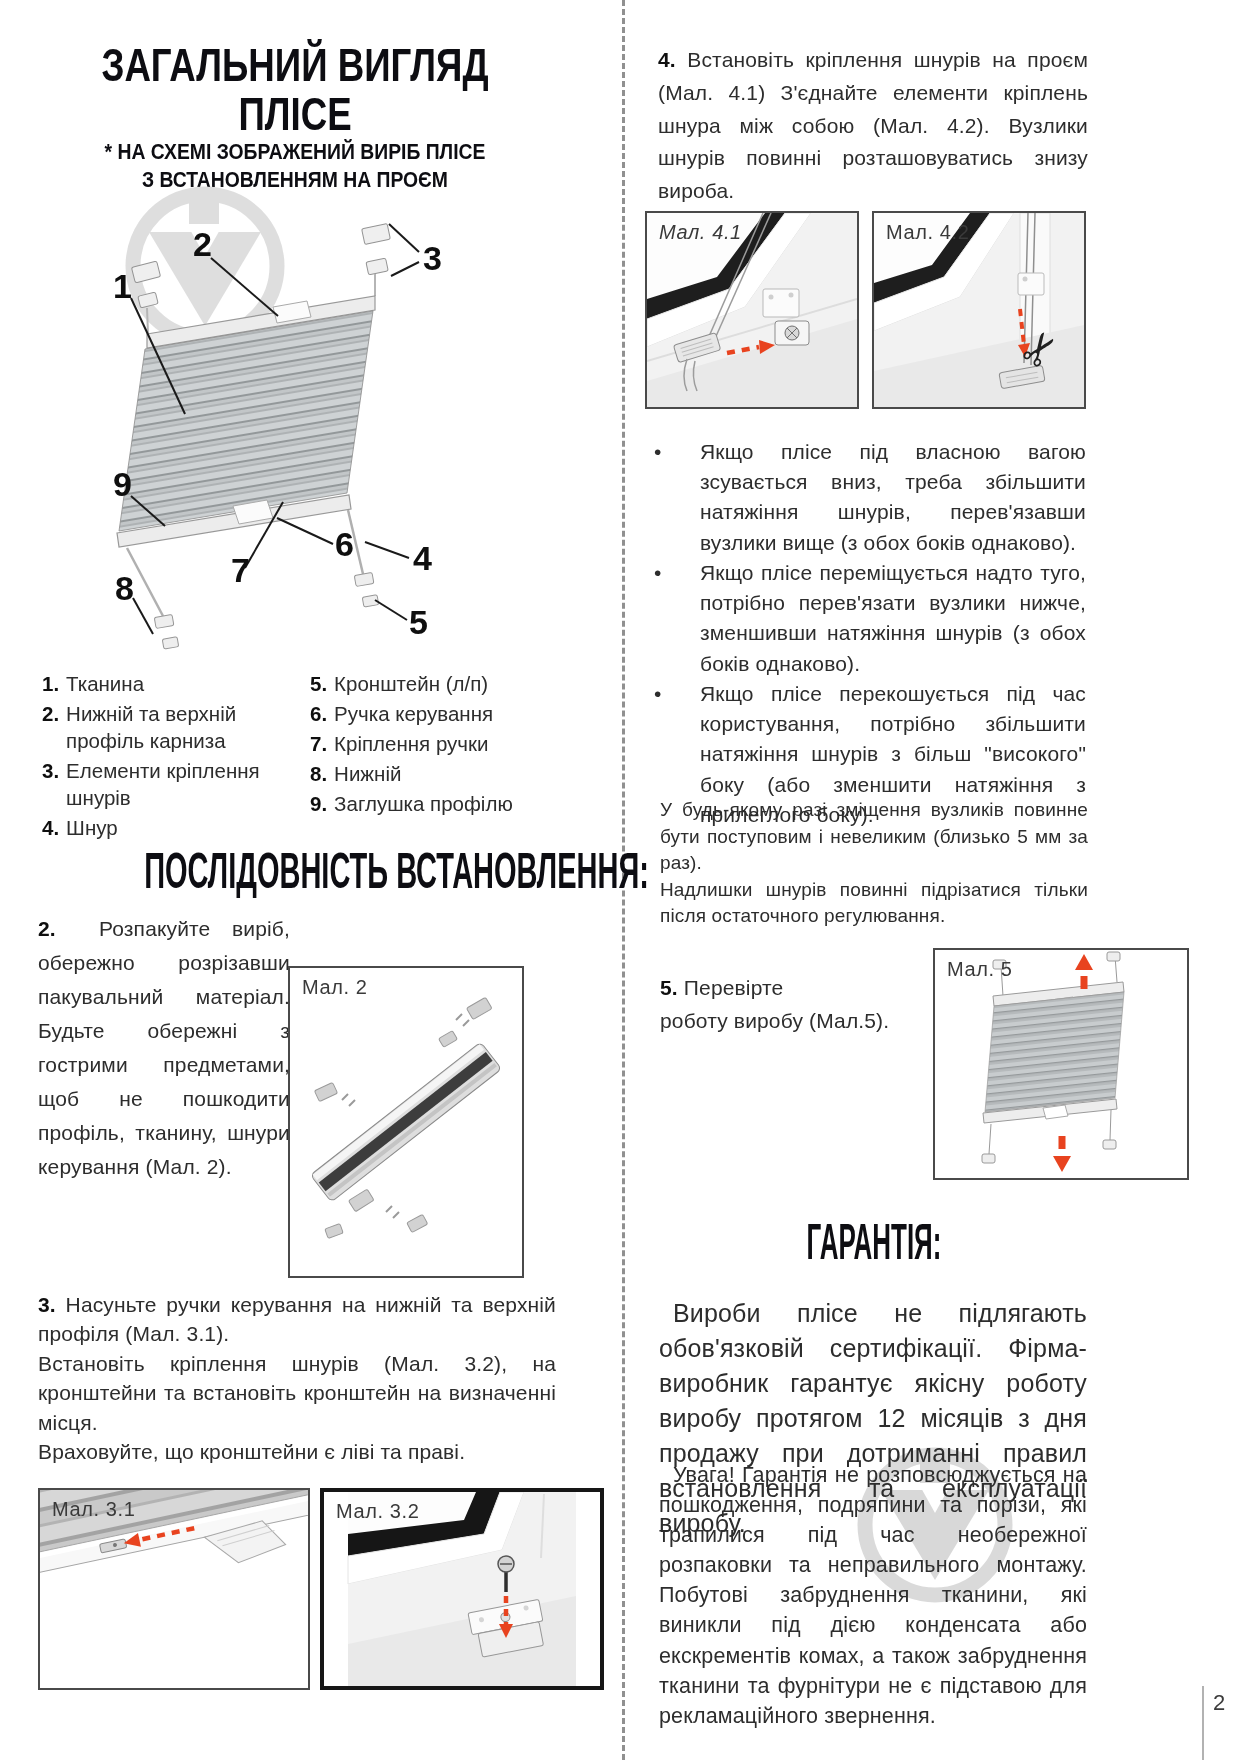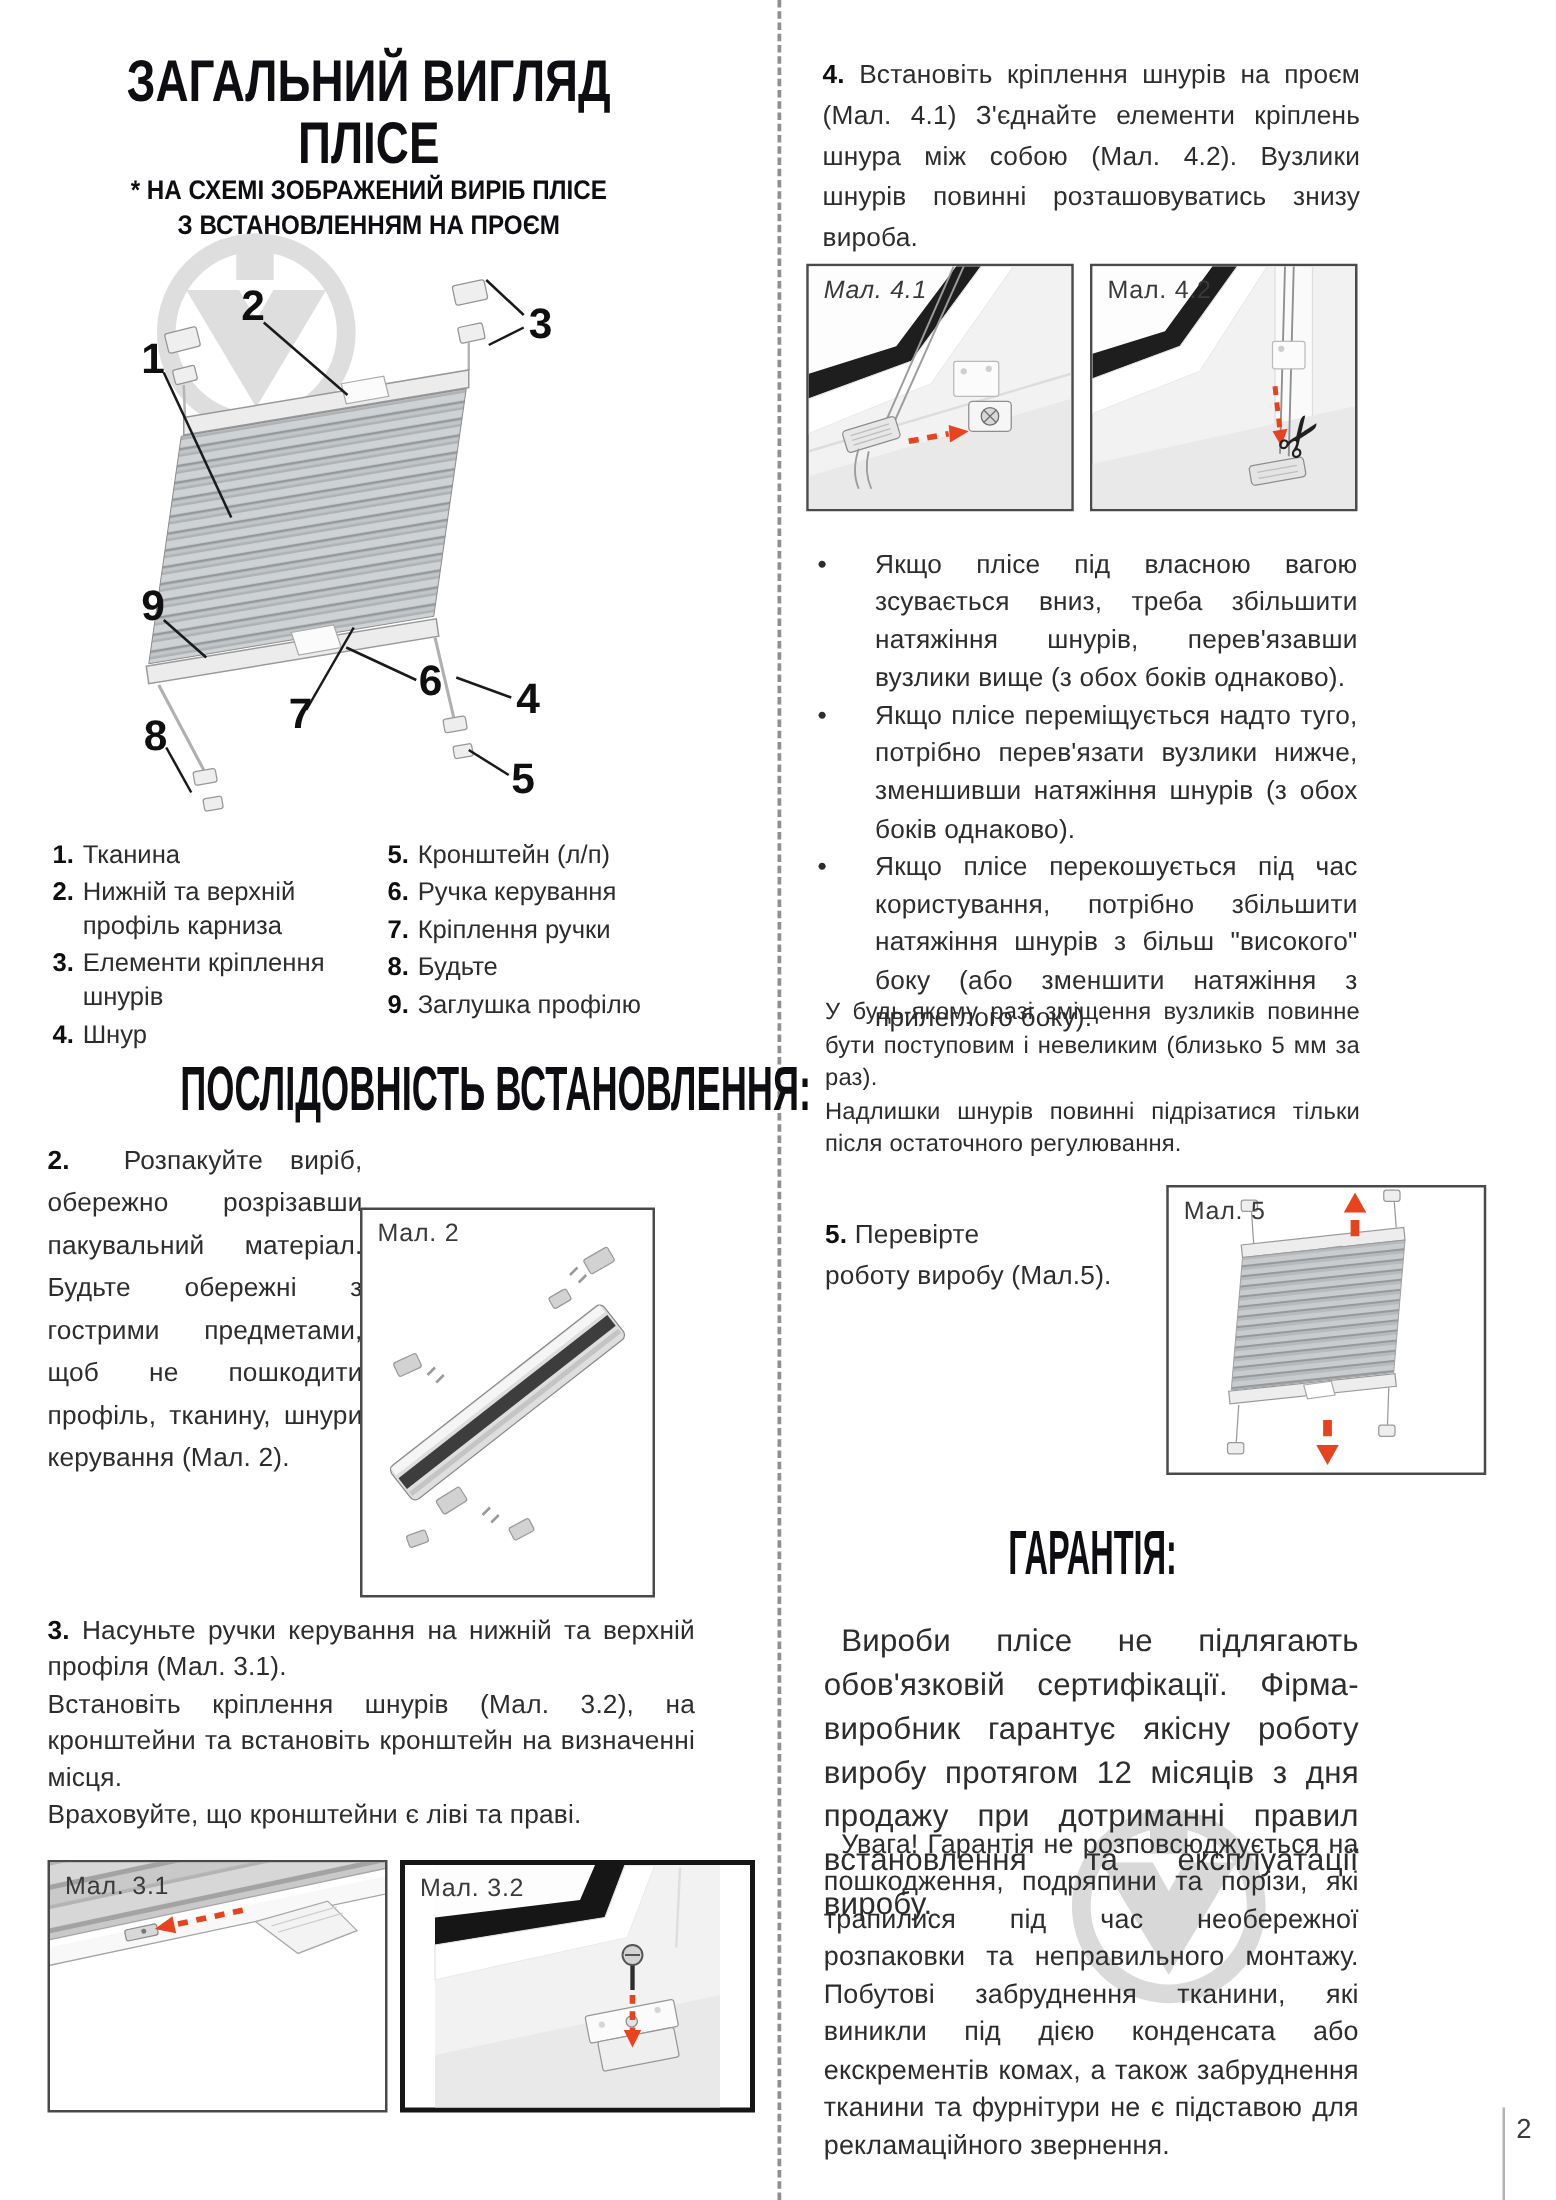--- a/index.html
+++ b/index.html
@@ -135,21 +135,21 @@
     <div class="legend-item">
       <span class="num">6.</span>
       <span>Ручка керування</span>
       </div>
     <div class="legend-item">
       <span class="num">7.</span>
       <span>Кріплення ручки</span>
       </div>
     <div class="legend-item">
       <span class="num">8.</span>
-      <span>Будьте</span>
+      <span>Нижній</span>
       </div>
     <div class="legend-item">
       <span class="num">9.</span>
       <span>Заглушка профілю</span>
       </div>
   </div>
 
   <div class="abs heading" style="left:35px;top:845px;width:520px;font-size:50px;line-height:1.05;transform:scaleX(.58);white-space:nowrap;">ПОСЛІДОВНІСТЬ ВСТАНОВЛЕННЯ:</div>
 
   <div class="abs body-text" style="left:38px;top:912px;width:252px;line-height:1.62;">

